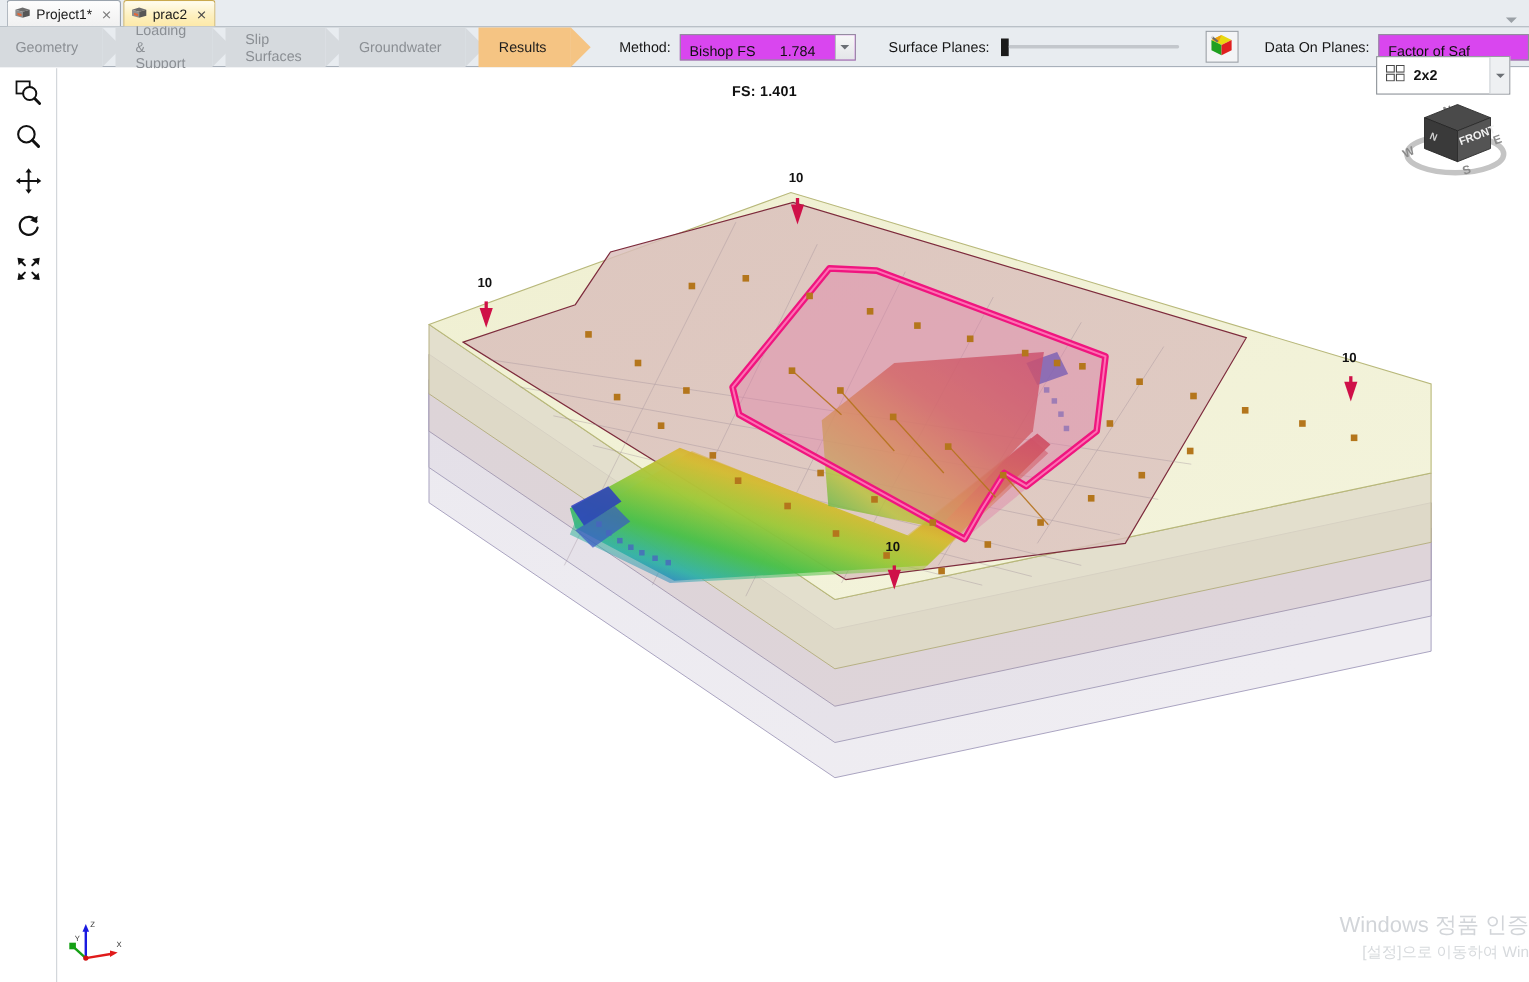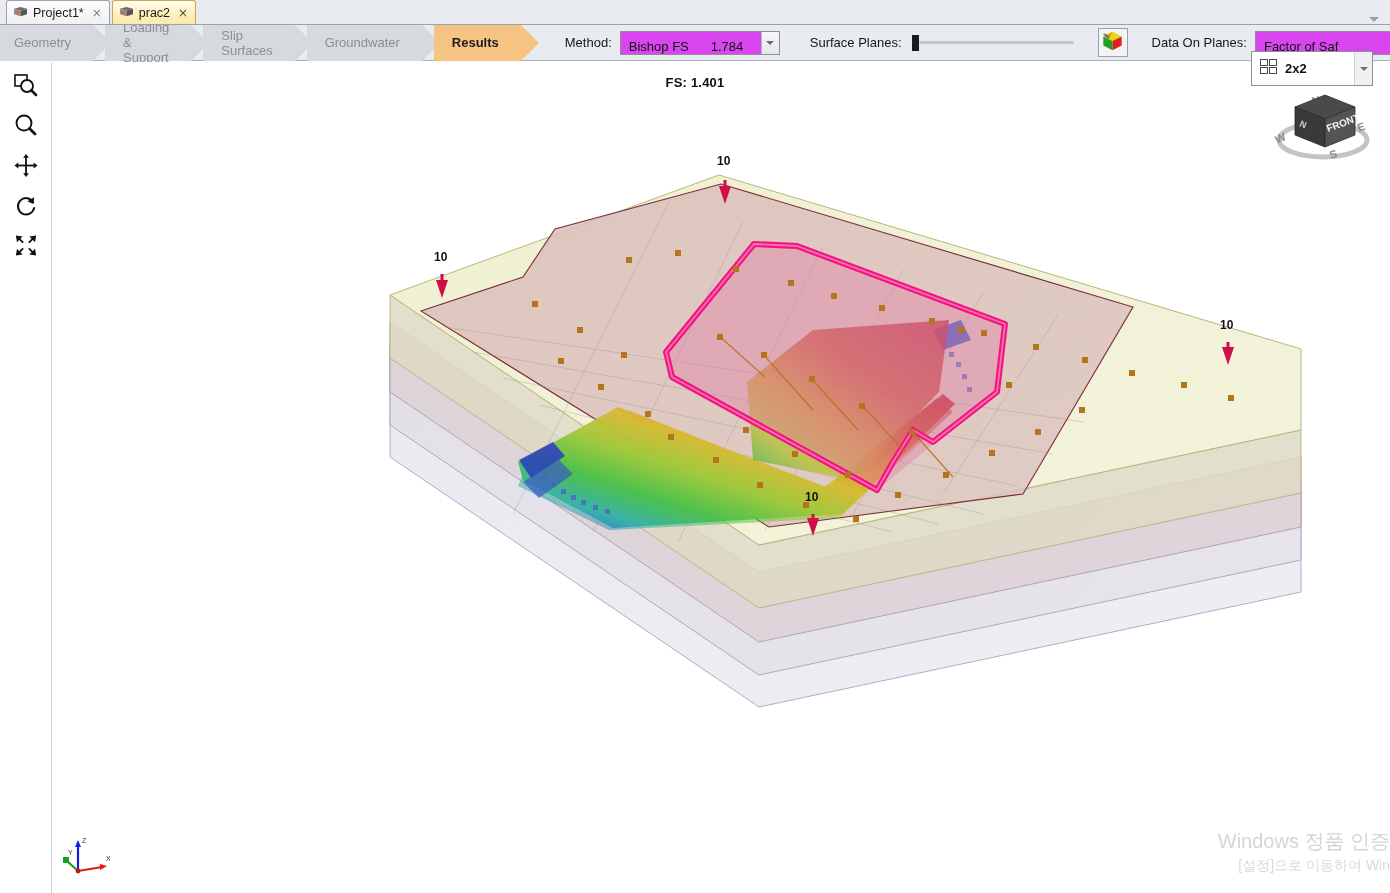--- a/index.html
+++ b/index.html
@@ -69,21 +69,21 @@
   }
   .crumb::before {
     content: ""; position: absolute; right: -21px; top: 0;
     width: 0; height: 0;
     border-top: 18px solid transparent;
     border-bottom: 18px solid transparent;
     border-left: 18px solid #b9bfc5;
     z-index: -1;
   }
   .crumb.active {
-    background: #f5c483; color: #1c1c1c; font-weight: bold;
+    background: #f5c483; color: #1c1c1c; font-weight: normal;
   }
   .crumb.active::after { border-left-color: #f5c483; }
   .crumb.active::before { border-left-color: #c99a57; }
 
   .ribbon-tools {
     display: flex; align-items: center; gap: 8px; margin-left: 32px;
     font-size: 13px; color: #1c1c1c;
   }
   .lbl { white-space: nowrap; color: #161616; }
   .combo {

